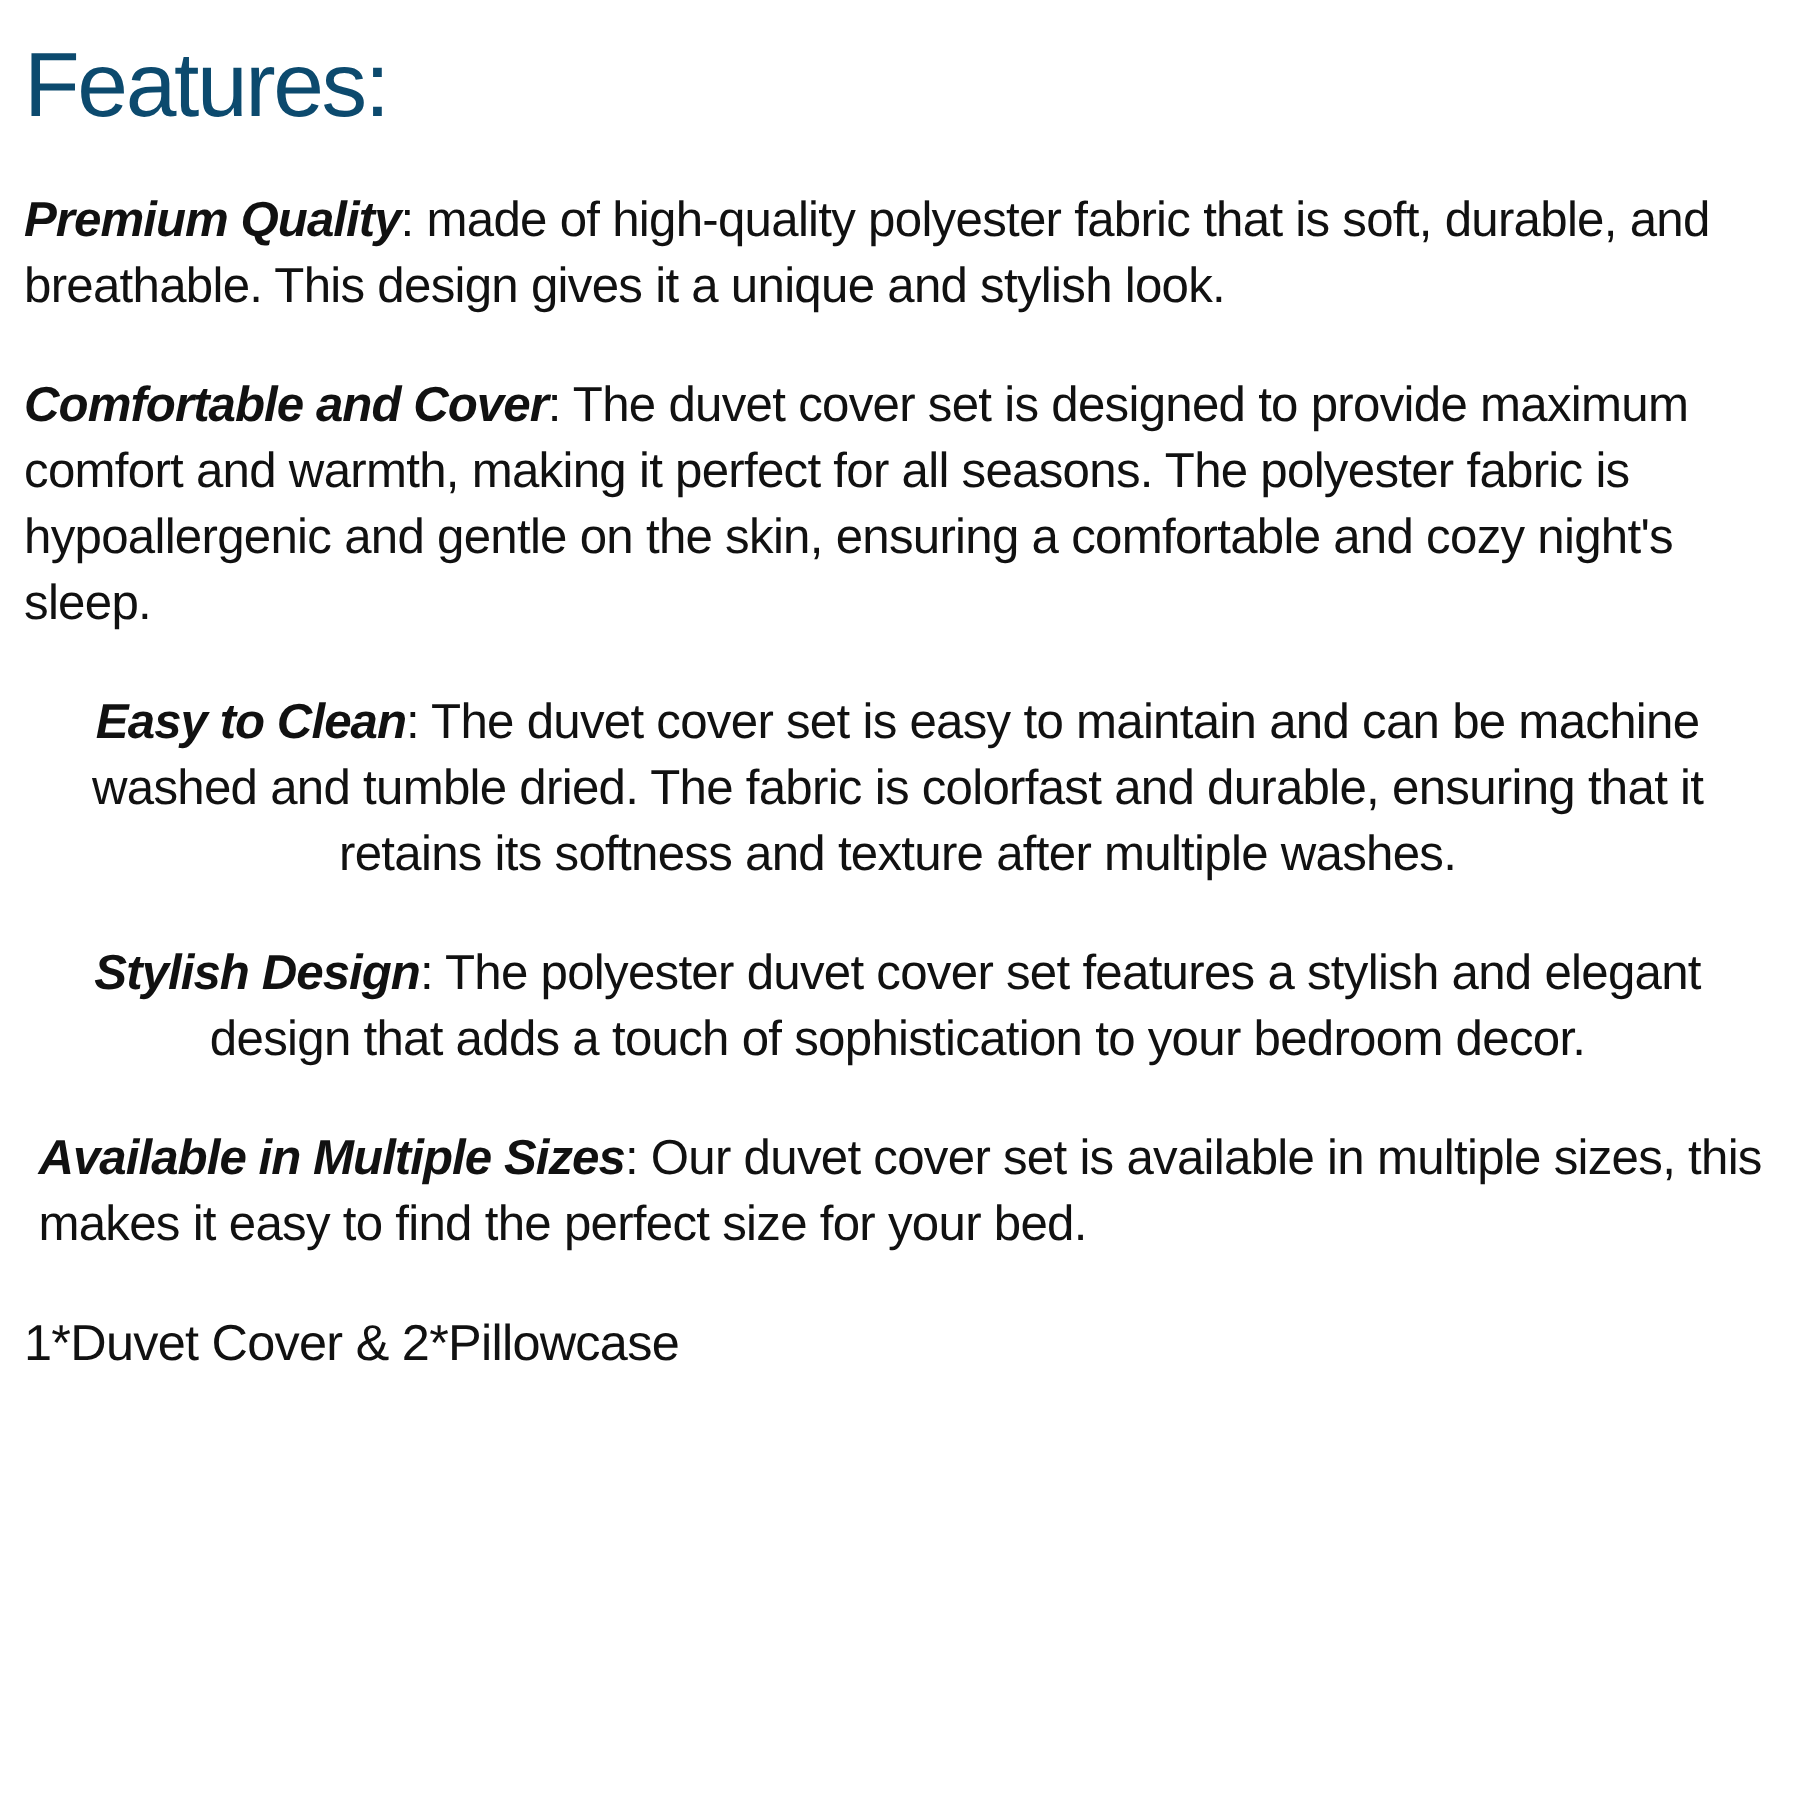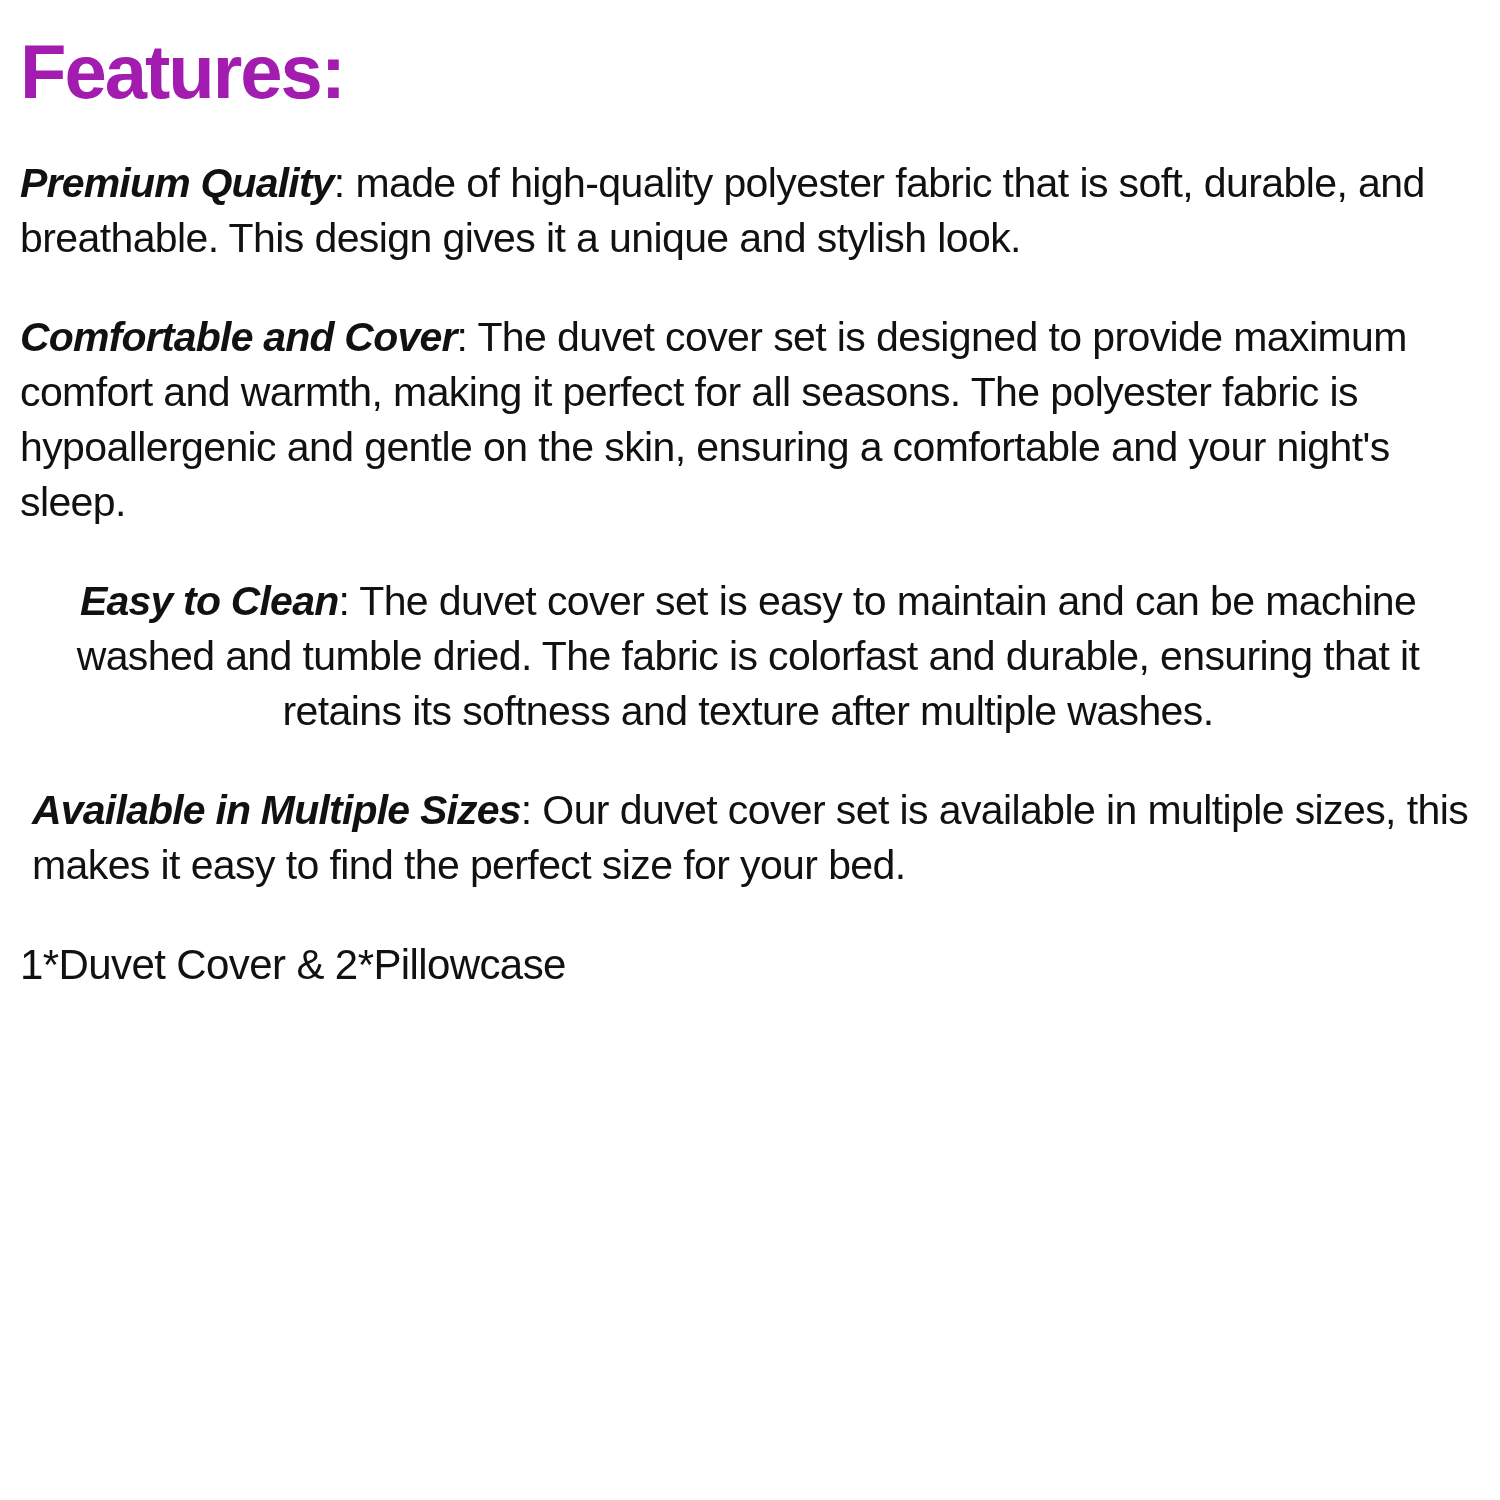--- a/index.html
+++ b/index.html
@@ -15,22 +15,22 @@
     color: #111111;
     -webkit-font-smoothing: antialiased;
   }
   .page {
     box-sizing: border-box;
     width: 1500px;
     height: 1500px;
     padding: 14px 30px 0 20px;
   }
   .red-heading {
-    color: #a21caf;
-    font-weight: 700;
+    color: #0c4a6e;
+    font-weight: 400;
     font-size: 76px;
     line-height: 1.0;
     letter-spacing: -2px;
     margin: 0;
   }
   .features-heading { margin: 20px 0 46px 0; }
   .package-heading  { margin: 58px 0 44px 0; }
   .note-heading     { margin: 104px 0 40px 0; }
   .para {
     font-size: 41px;
@@ -52,24 +52,25 @@
 </style>
 </head>
 <body>
 
 <div class="page">
 
   <h1 class="red-heading features-heading">Features:</h1>
 
   <p class="para"><b>Premium Quality</b><span>: made of high-quality polyester fabric that is soft, durable, and breathable. This design gives it a unique and stylish look.</span></p>
 
-  <p class="para"><b>Comfortable and Cover</b><span>: The duvet cover set is designed to provide maximum comfort and warmth, making it perfect for all seasons. The polyester fabric is hypoallergenic and gentle on the skin, ensuring a comfortable and your night's sleep.</span></p>
+  <p class="para"><b>Comfortable and Cover</b><span>: The duvet cover set is designed to provide maximum comfort and warmth, making it perfect for all seasons. The polyester fabric is hypoallergenic and gentle on the skin, ensuring a comfortable and cozy night's sleep.</span></p>
 
   <p class="para indent-sm"><b>Easy to Clean</b><span>: The duvet cover set is easy to maintain and can be machine washed and tumble dried. The fabric is colorfast and durable, ensuring that it retains its softness and texture after multiple washes.</span></p>
 
+  <p class="para indent-sm"><b>Stylish Design</b><span>: The polyester duvet cover set features a stylish and elegant design that adds a touch of sophistication to your bedroom decor.</span></p>
 
   <p class="para indent-md"><b>Available in Multiple Sizes</b><span>: Our duvet cover set is available in multiple sizes, this makes it easy to find the perfect size for your bed.</span></p>
 
 
   <p class="plain-line">1*Duvet Cover &amp; 2*Pillowcase</p>
 
 
 </div>
 
 </body></html>

